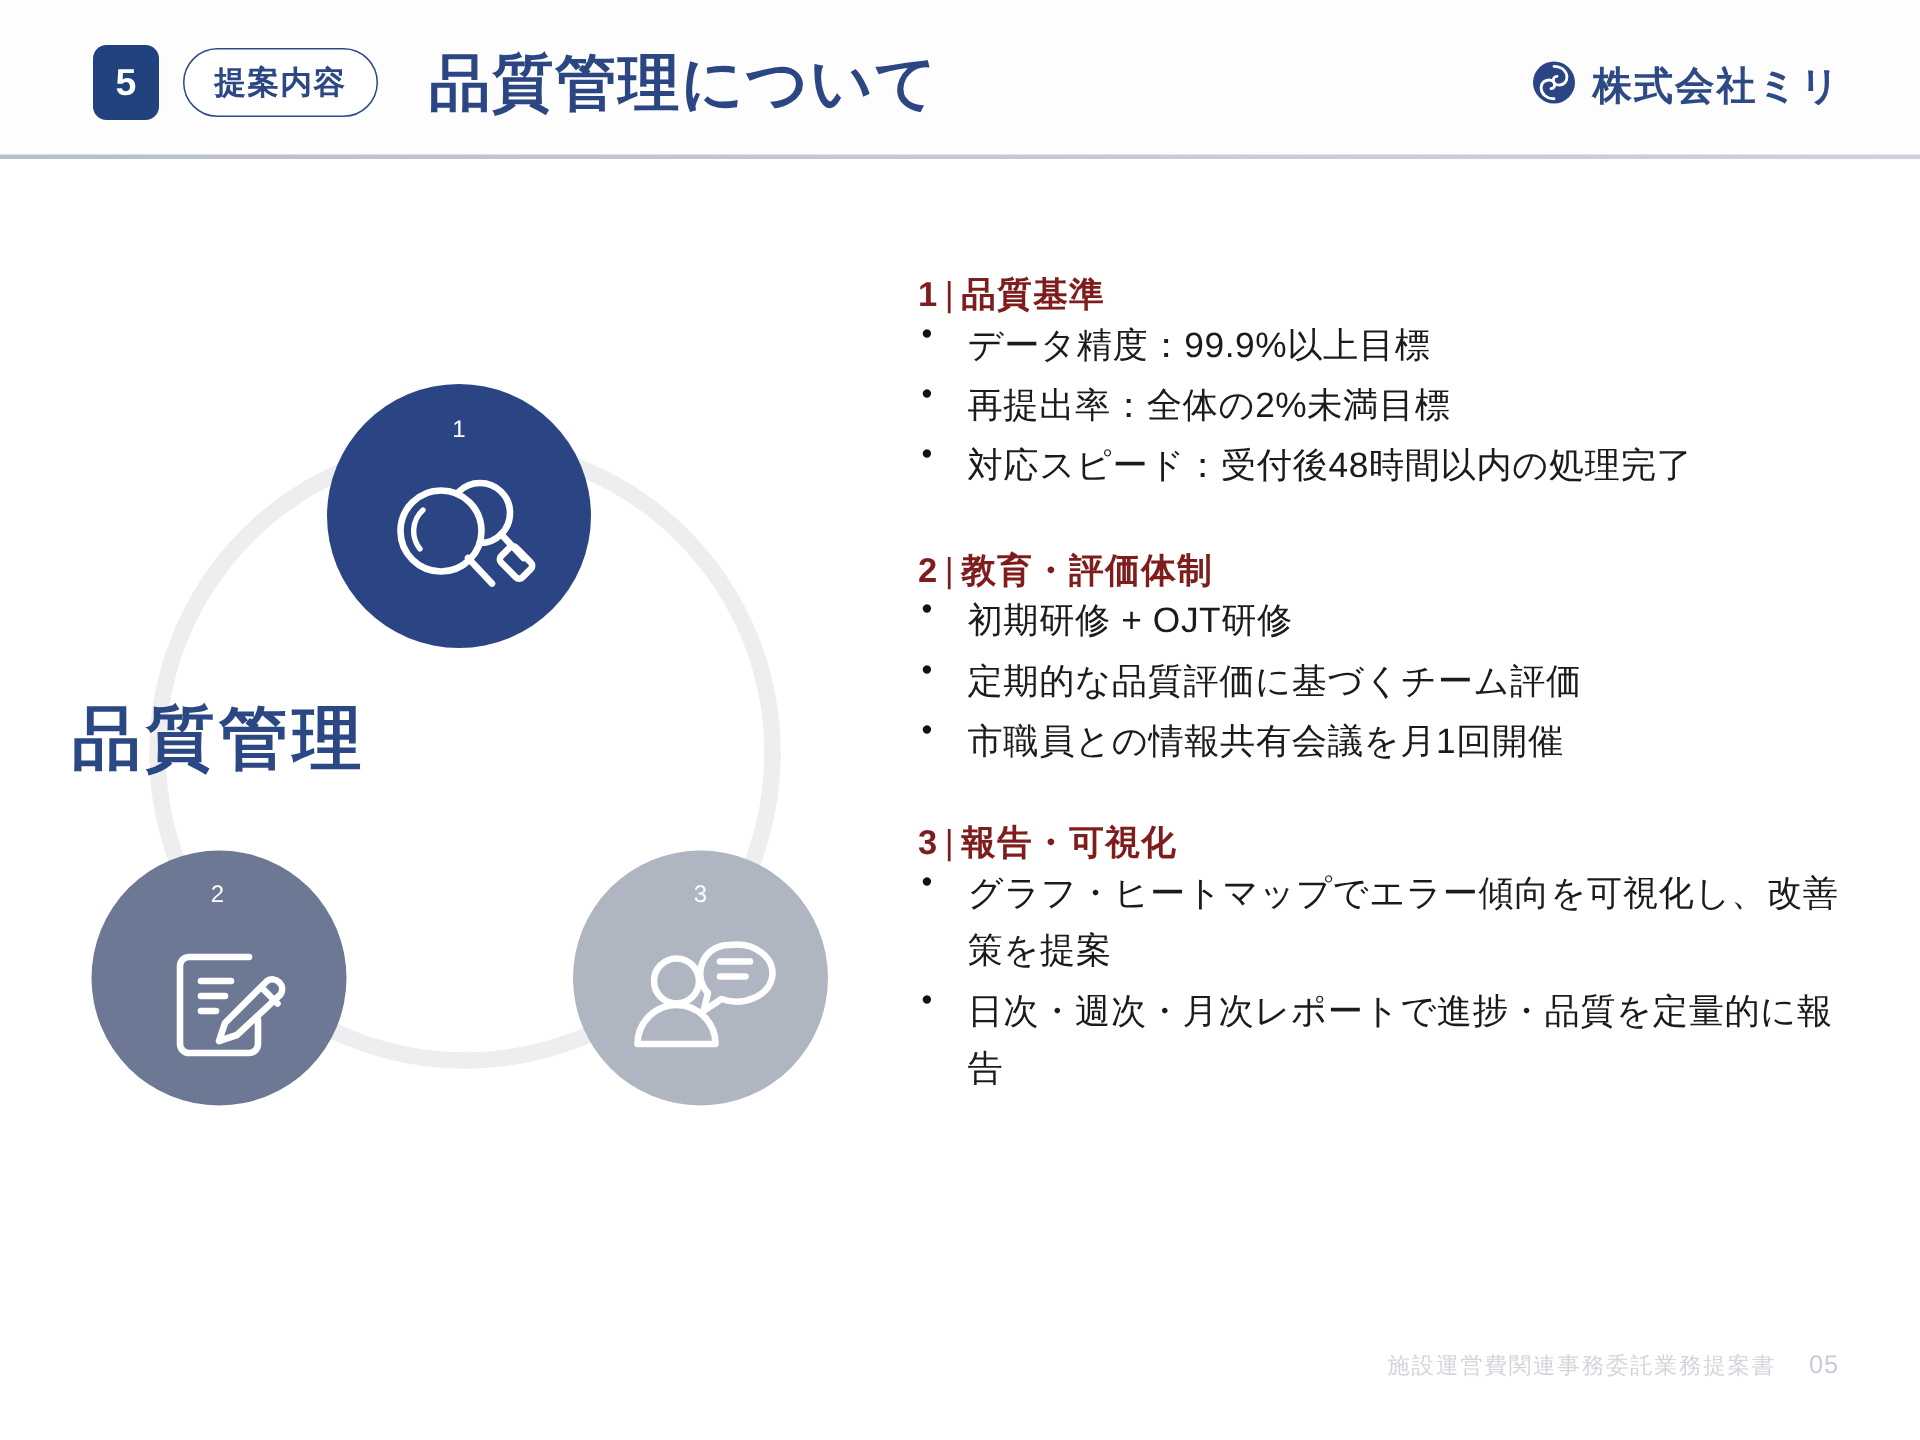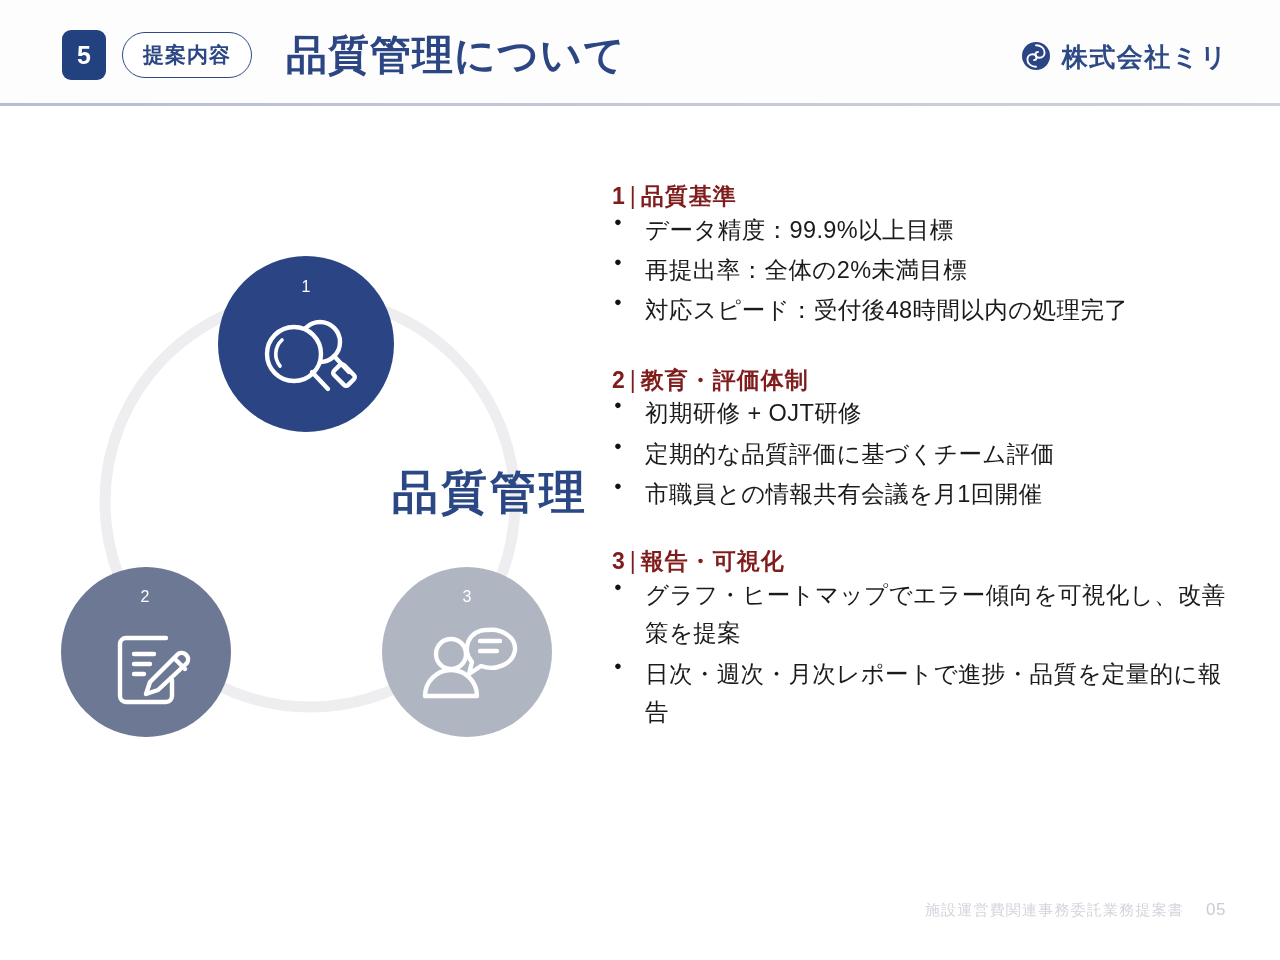--- a/index.html
+++ b/index.html
@@ -48,21 +48,21 @@
     display:flex; align-items:center; gap:11px;
   }
   .brand-name {
     color:#2e4a85; font-size:26px; font-weight:700; letter-spacing:1.5px;
   }
 
   
   .diagram { position:absolute; left:48px; top:230px; width:540px; height:540px; }
   .diagram svg { display:block; }
   .center-label {
-    position:absolute; left:0; top:232px; width:540px; text-align:right;
+    position:absolute; left:0; top:232px; width:540px; text-align:left;
     color:#2b4784; font-size:46px; font-weight:700; letter-spacing:3px;
   }
   .node-num {
     position:absolute; text-align:center; color:#ffffff;
     font-size:16px; font-weight:400; width:60px;
   }
   .n1 { left:228px; top:48px; }
   .n2 { left:67px; top:358px; }
   .n3 { left:389px; top:358px; }
 

